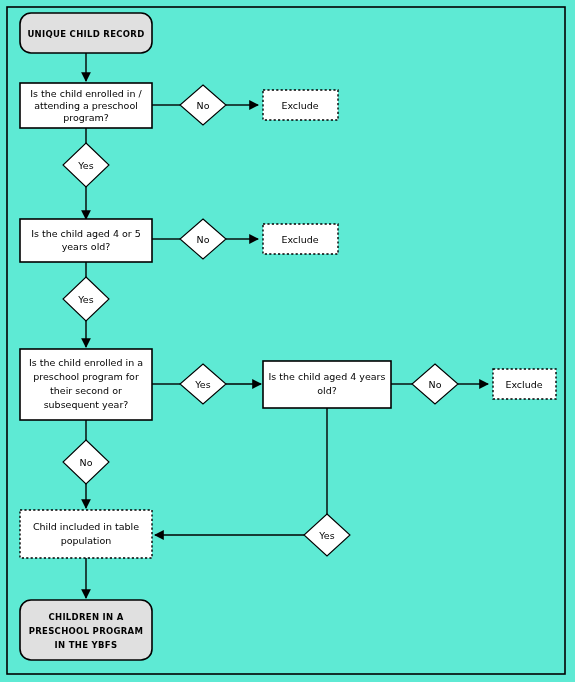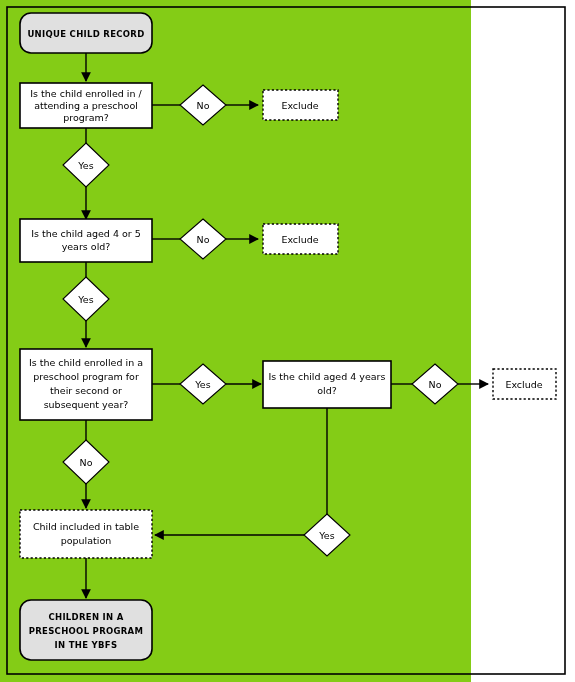--- a/index.html
+++ b/index.html
@@ -8,23 +8,23 @@
     background: #ffffff;
   }
   body {
     width: 575px;
     height: 682px;
     font-family: "DejaVu Sans", sans-serif;
     overflow: hidden;
   }
   #flow-root {
     position: relative;
-    width: 471px;
+    width: 575px;
     height: 682px;
-    background: #84cc16;
+    background: #5eead4;
   }
   svg.flow-svg {
     position: absolute;
     left: 0;
     top: 0;
     width: 575px;
     height: 682px;
     display: block;
   }
   .node-text {

